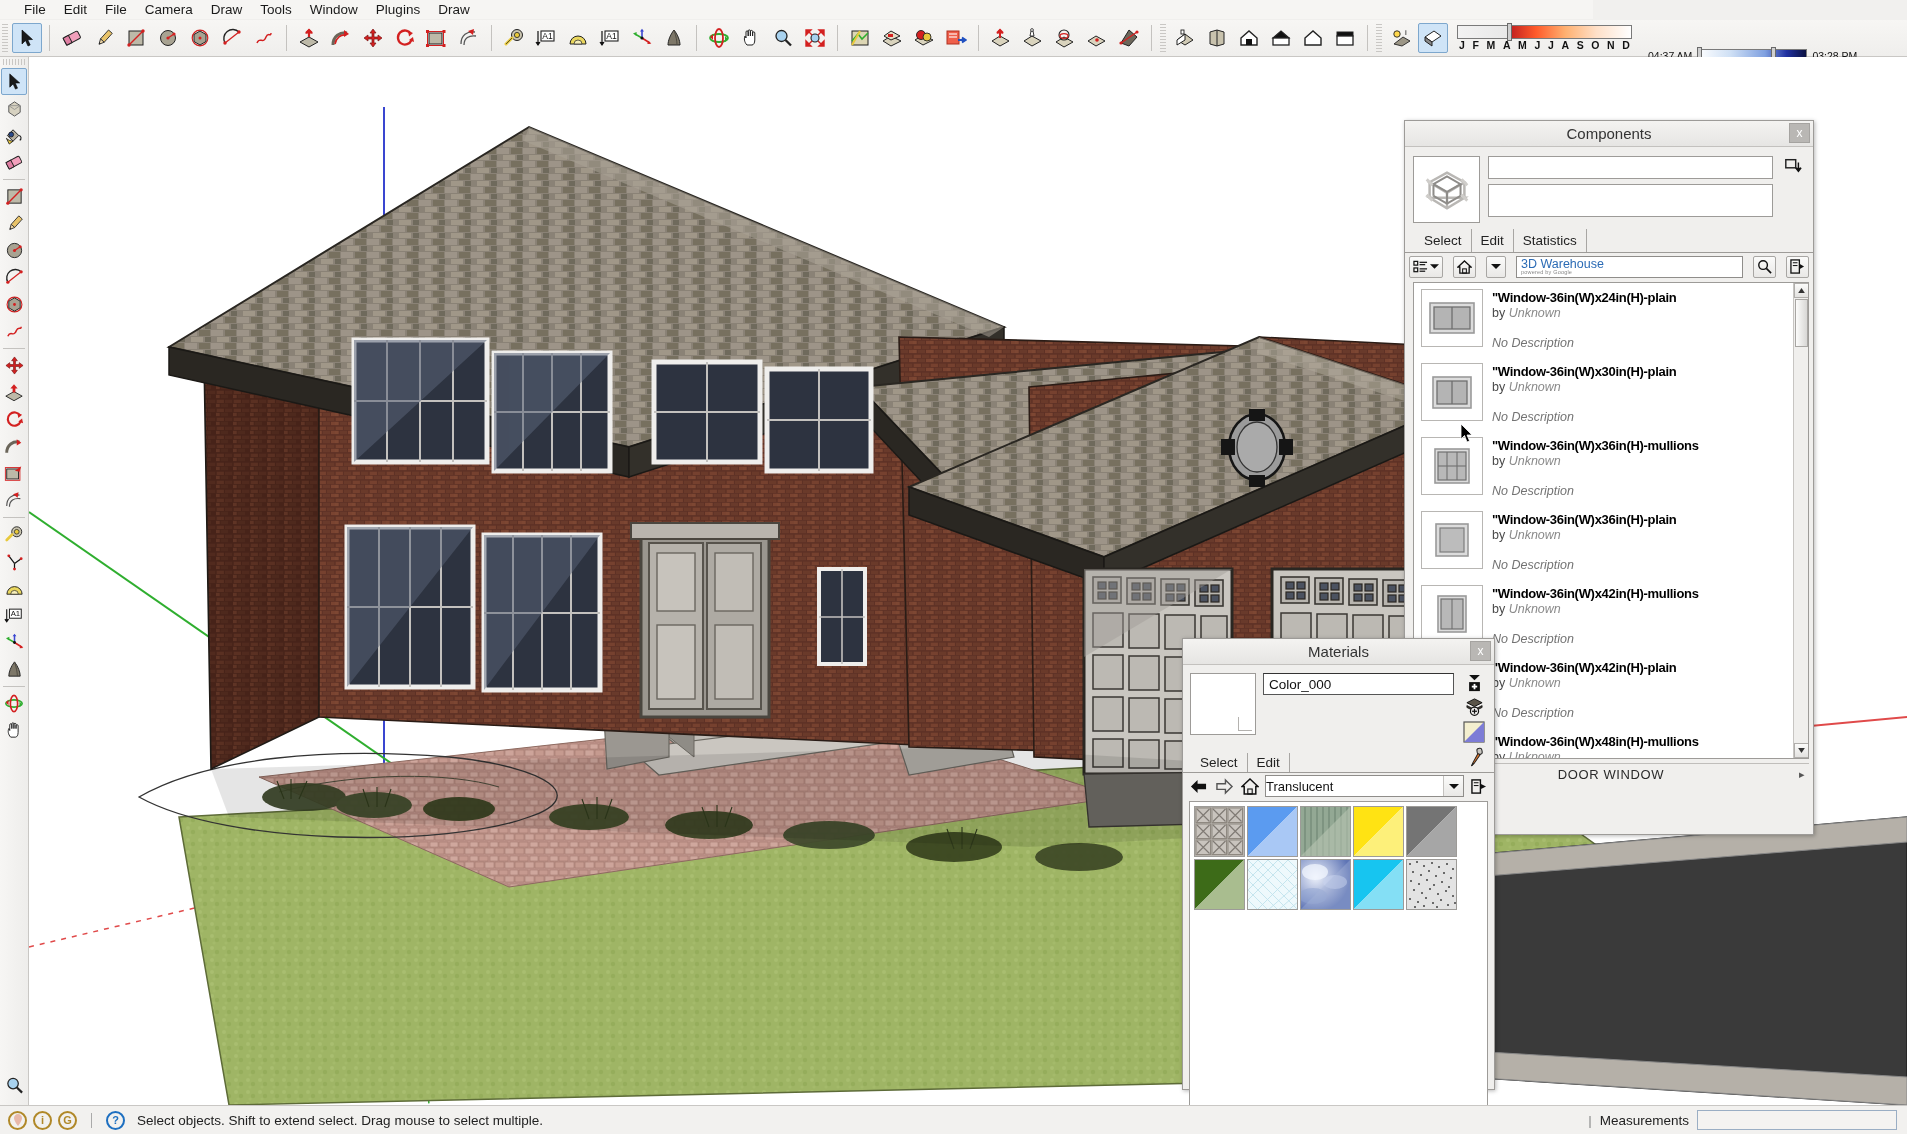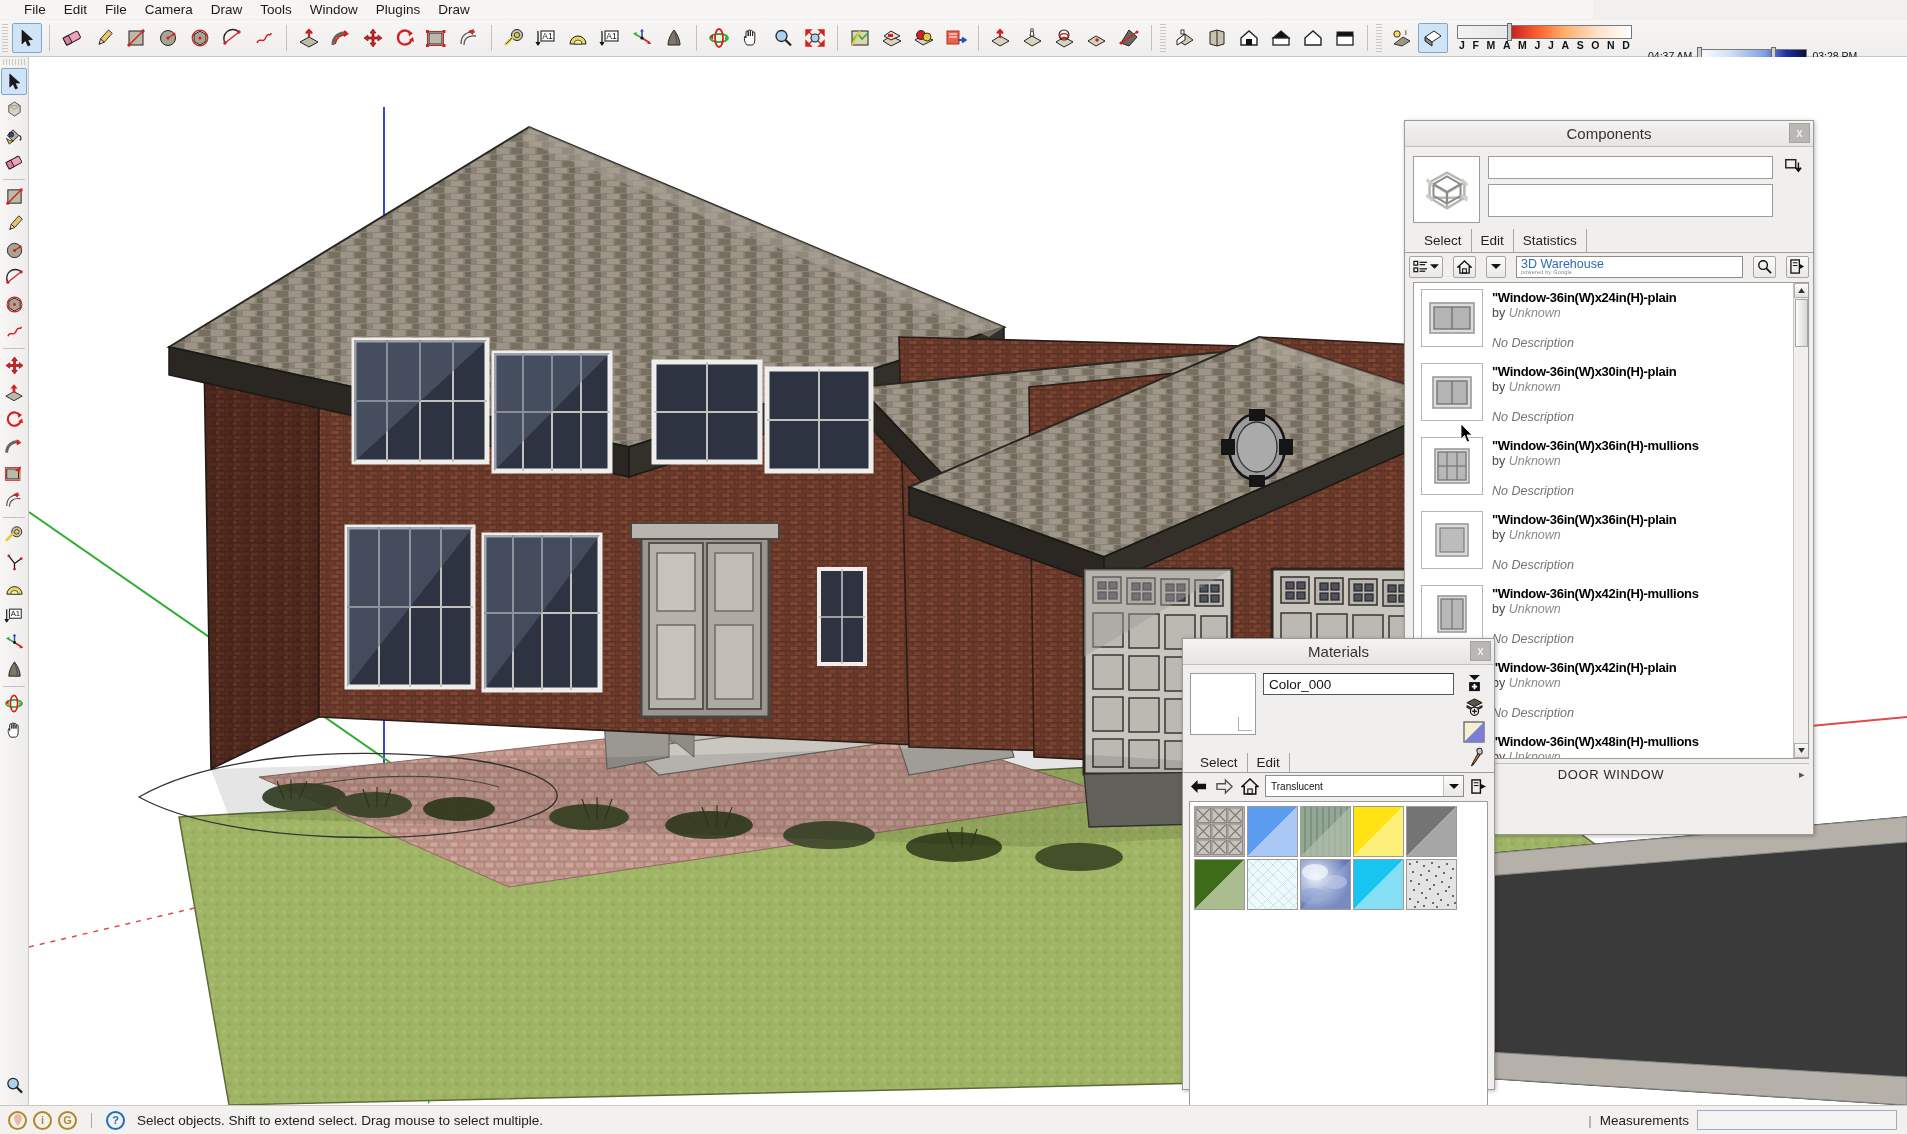--- a/index.html
+++ b/index.html
@@ -294,22 +294,21 @@
     position: absolute; right: 8px; bottom: 1px;
   }
   .mat-nav {
     display: flex; align-items: center;
     height: 26px; padding: 2px 4px; gap: 4px;
   }
   .mat-select {
     flex: 1; height: 22px; background: #fff;
     border: 1px solid #8f8d8a;
     display: flex; align-items: center; justify-content: space-between;
-    padding-left: 5px;
-    font-size: 10px; color: #111;
+    font-size: 13px; color: #111;
   }
   .mat-select .caret {
     width: 20px; height: 20px;
     border-left: 1px solid #c4c2bf;
     display: flex; align-items: center; justify-content: center;
     background: linear-gradient(to bottom,#fbfbfa,#e9e8e6);
   }
   .mat-grid-wrap {
     margin: 2px 6px 0 6px; height: 317px;
     background: #fff; border: 1px solid #9d9b98;

